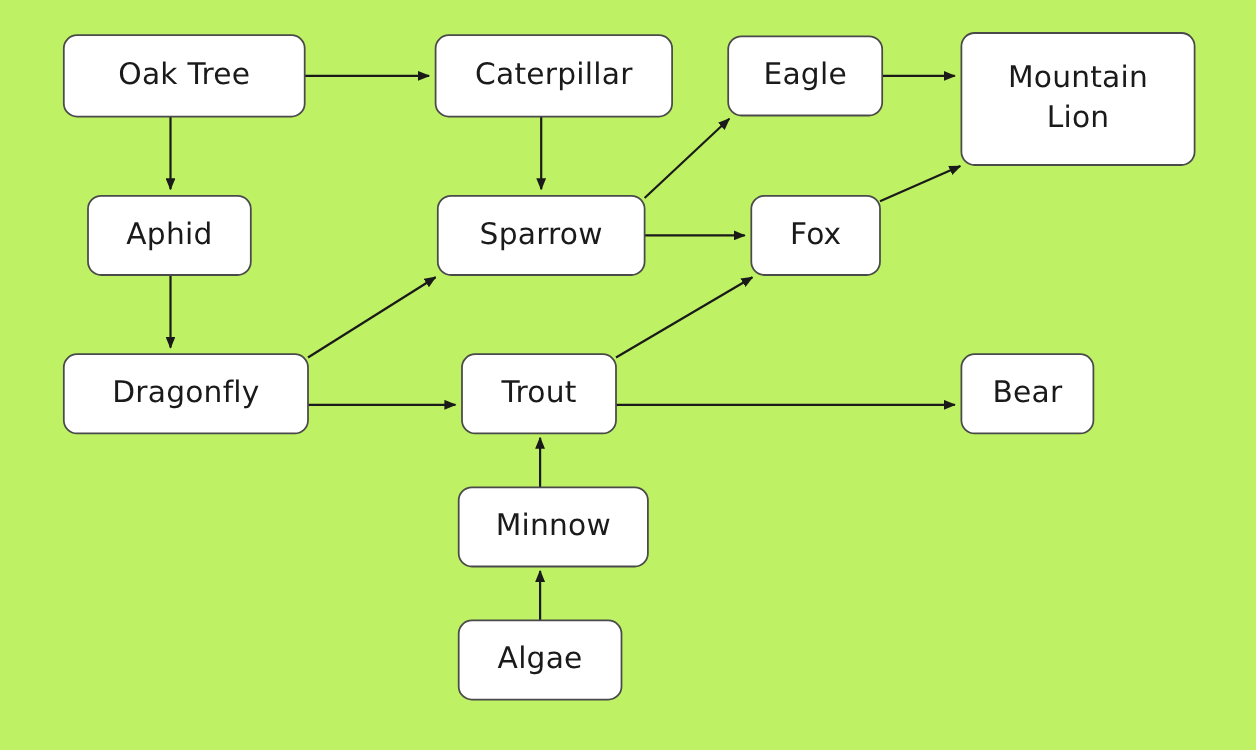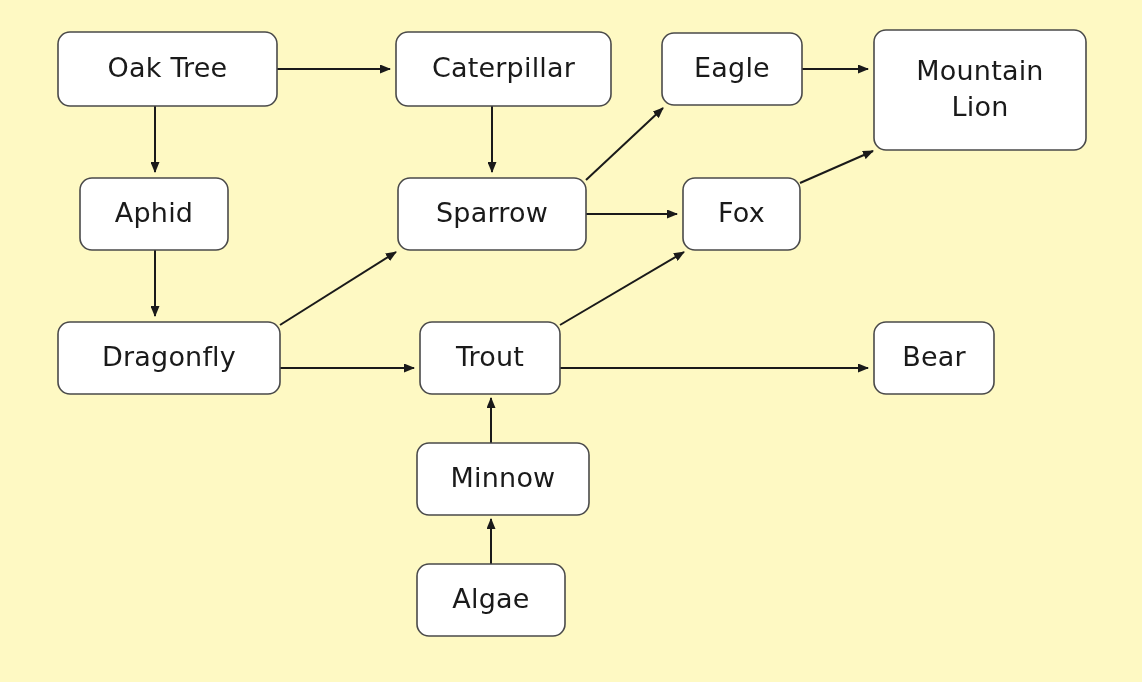--- a/index.html
+++ b/index.html
@@ -10,21 +10,21 @@
   body {
     width: 1142px;
     height: 682px;
     font-family: "DejaVu Sans", sans-serif;
     overflow: hidden;
   }
   #diagram-root {
     position: relative;
     width: 1142px;
     height: 682px;
-    background: #fef9c3;
+    background: #bef264;
   }
   svg#food-web {
     display: block;
     width: 1142px;
     height: 682px;
   }
   .node-box {
     fill: #ffffff;
     stroke: #4a4a4a;
     stroke-width: 1.6;

